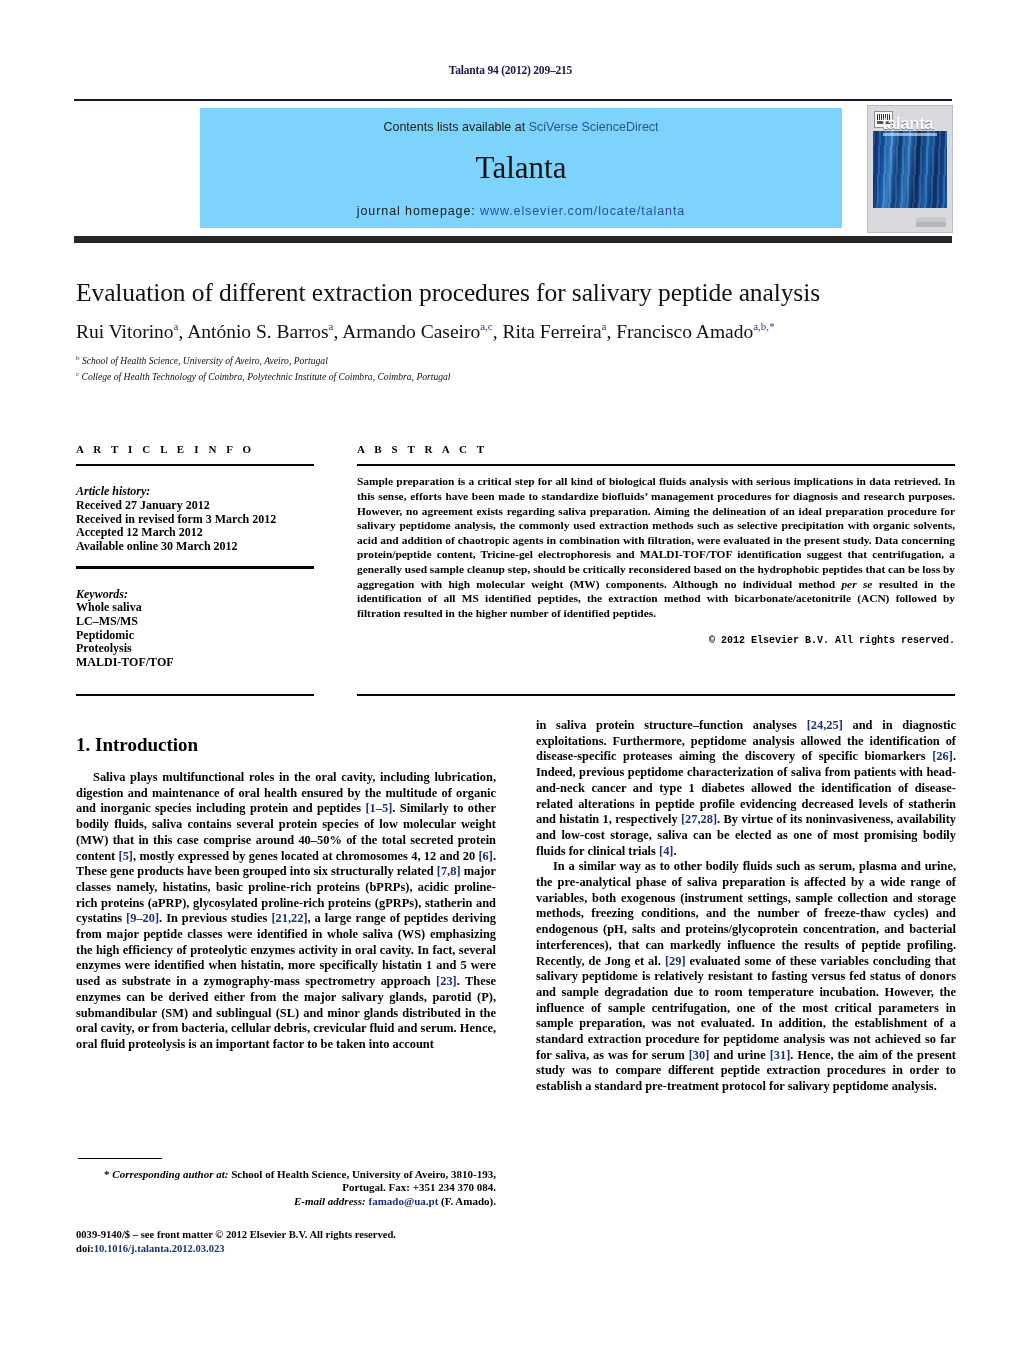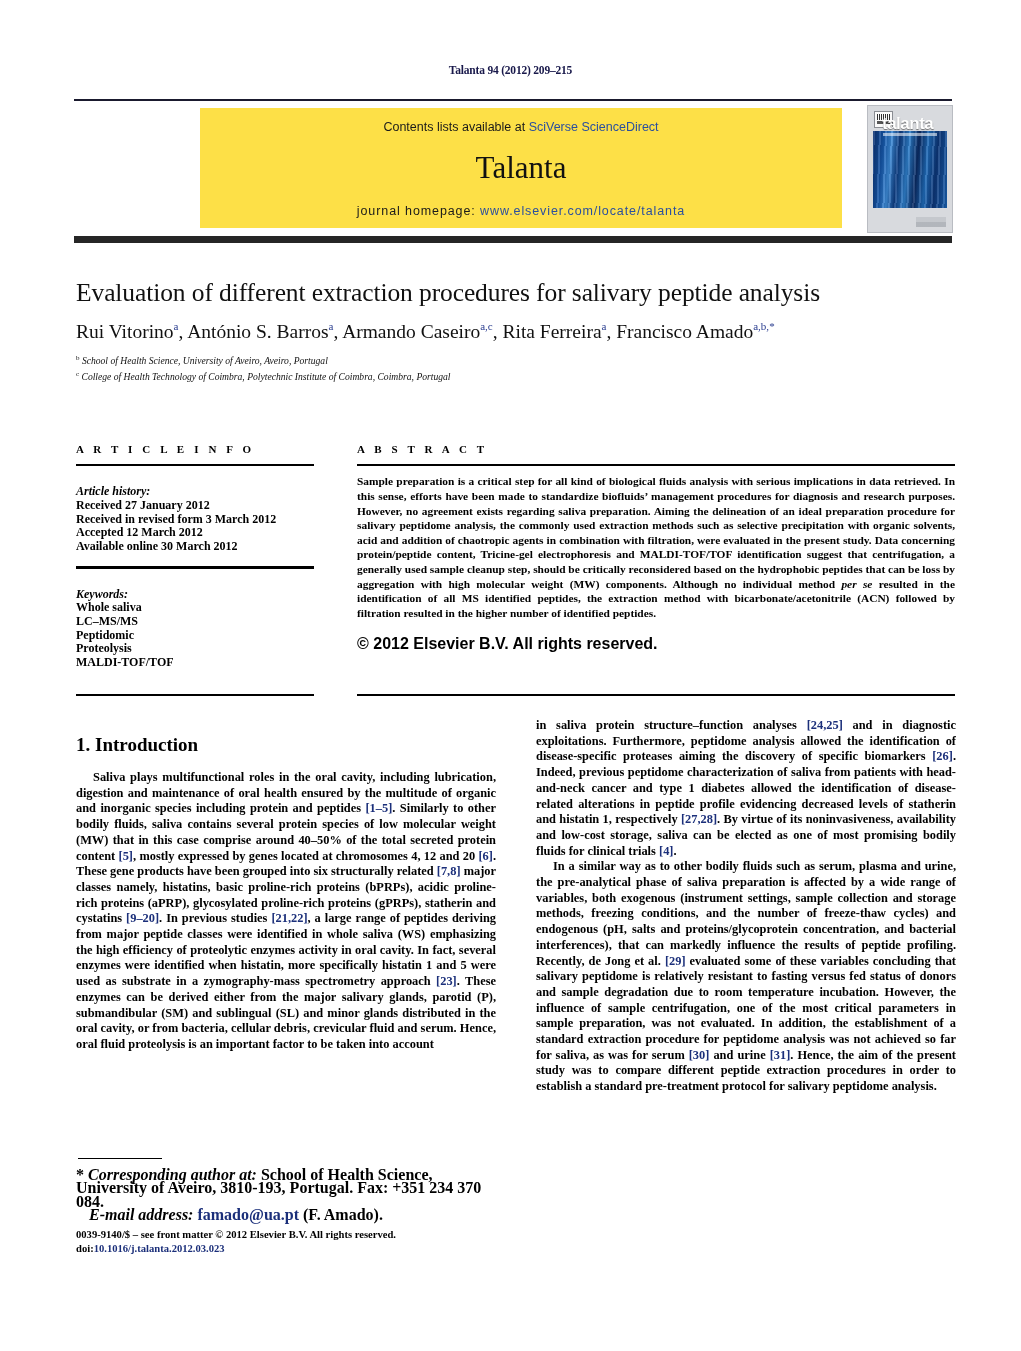--- a/index.html
+++ b/index.html
@@ -74,21 +74,21 @@
     font-size: 22px;
     letter-spacing: 0.5px;
     color: #e87422;
     line-height: 26px;
   }
 
   .banner {
     position: absolute;
     left: 126px; top: 4px;
     width: 642px; height: 120px;
-    background: #fde047;
+    background: #7dd3fc;
   }
   .banner-contents {
     position: absolute;
     left: 0; top: 12px;
     width: 642px;
     text-align: center;
     font-family: "Liberation Sans", sans-serif;
     font-size: 12.5px;
     color: #1a1a1a;
   }
@@ -268,23 +268,24 @@
     font-family: "Liberation Serif", serif;
     font-weight: bold;
     font-size: 11.4px;
     line-height: 14.6px;
     text-align: justify;
     color: #000;
   }
   .abs-body em { font-style: italic; }
   .abs-copy {
     margin-top: 15px;
-    font-family: Liberation Sans, sans-serif;
-    font-weight: bold;
-    font-size: 16px;
+    text-align: right;
+    font-family: Liberation Mono, monospace;
+    font-weight: bold;
+    font-size: 10px;
     color: #000;
   }
   .rule-abs-bottom {
     position: absolute;
     left: 357px; top: 694px;
     width: 598px; height: 1.6px;
     background: #000;
   }
   .rule-info-bottom {
     position: absolute;
@@ -330,23 +331,24 @@
     left: 78px; top: 1158px;
     width: 84px; height: 1.3px;
     background: #000;
   }
   .footnote {
     position: absolute;
     left: 76px; top: 1168px;
     width: 420px;
     font-family: "Liberation Serif", serif;
     font-weight: bold;
-    font-size: 16px;
+    font-size: 11px;
     line-height: 13.4px;
     color: #000;
+    text-align: right;
   }
   .footnote .ind { padding-left: 13px; display: block; }
   .footnote .em { font-style: italic; }
   .footnote a { color: #1b2f7a; text-decoration: none; }
   .issn {
     position: absolute;
     left: 76px; top: 1228px;
     width: 430px;
     font-family: "Liberation Serif", serif;
     font-weight: bold;

